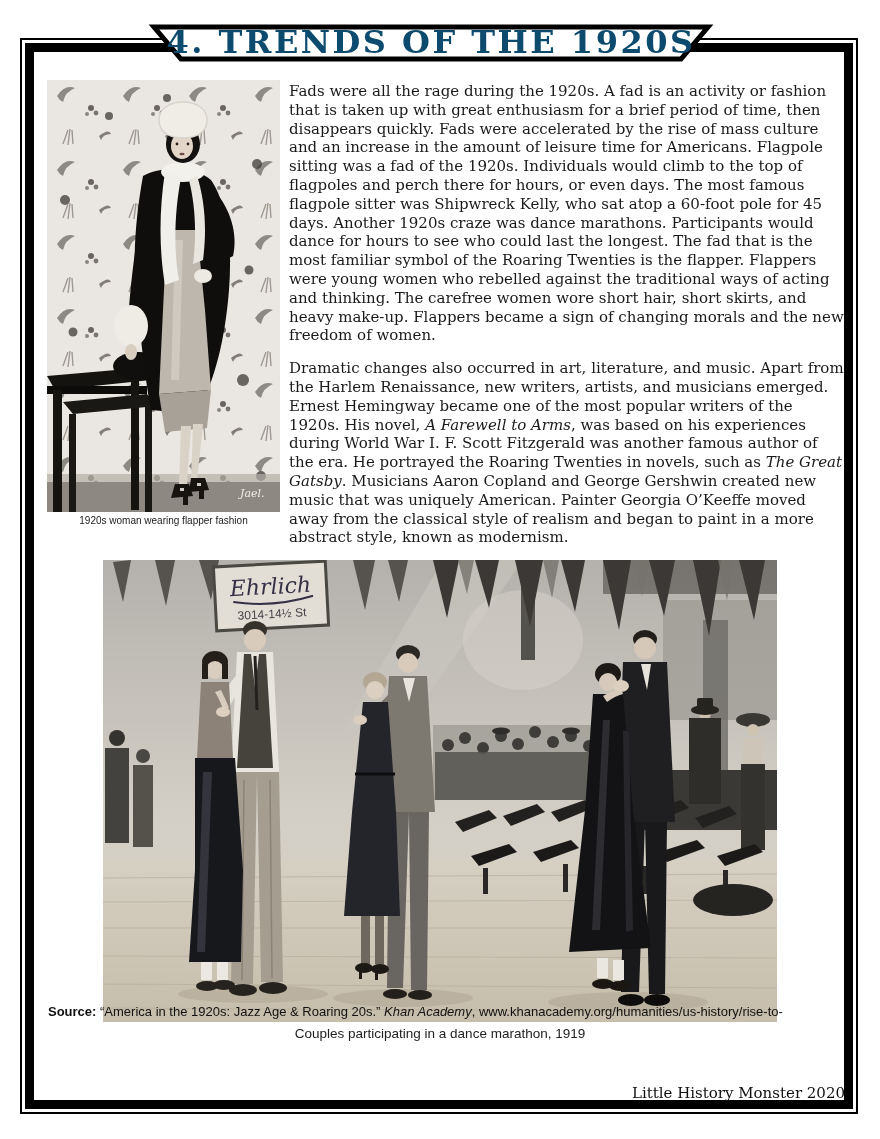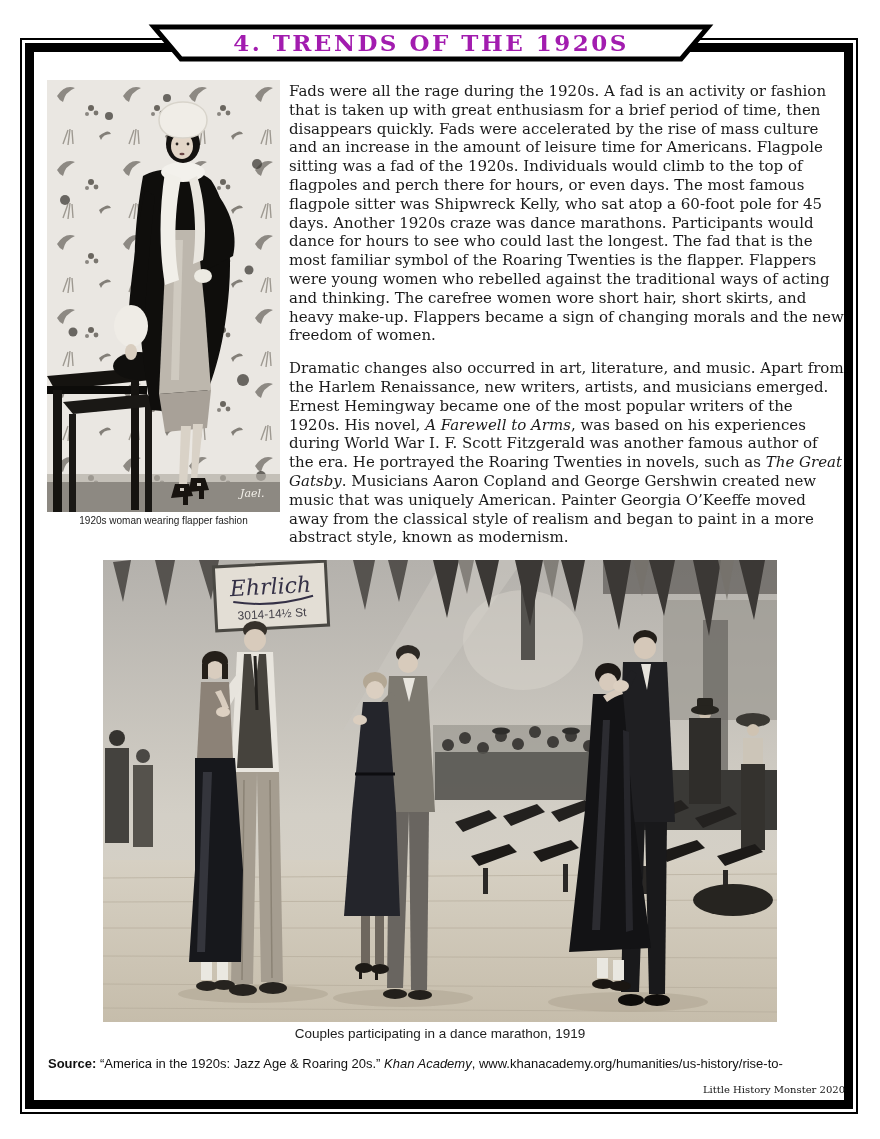--- a/index.html
+++ b/index.html
@@ -5,36 +5,36 @@
   html,body{margin:0;padding:0;background:#fff;}
   .page{position:relative;width:880px;height:1139px;background:#fff;overflow:hidden;
         font-family:"DejaVu Serif",serif;color:#1a1a1a;}
   .frame-outer{position:absolute;left:20px;top:38px;width:838px;height:1076px;
         border:2px solid #000;padding:3px;box-sizing:border-box;}
   .frame-inner{width:100%;height:100%;border:9px solid #000;box-sizing:border-box;}
   .banner{position:absolute;left:148px;top:24px;width:566px;height:38px;z-index:5;}
   .banner svg{position:absolute;left:0;top:0;}
   .banner-text{position:absolute;left:0;top:0;width:100%;height:100%;
         display:flex;align-items:center;justify-content:center;
-        font-family:"DejaVu Serif",serif;font-weight:700;font-size:23px;
-        letter-spacing:2.5px;color:#a21caf;padding-bottom:2px;box-sizing:border-box;}
+        font-family:"DejaVu Serif",serif;font-weight:700;font-size:32px;
+        letter-spacing:2.5px;color:#0c4a6e;padding-bottom:2px;box-sizing:border-box;}
   .photo1{position:absolute;left:47px;top:80px;width:233px;height:384px;}
   .photo2{position:absolute;left:103px;top:560px;width:674px;height:462px;}
   .caption{position:absolute;font-family:"Liberation Sans",sans-serif;color:#222;text-align:center;}
   .cap1{left:40px;top:515px;width:247px;font-size:10px;}
   .cap2{left:103px;top:1026px;width:674px;font-size:13.5px;}
   .article{position:absolute;left:289px;top:82px;width:557px;
         font-size:15px;line-height:18.8px;text-align:left;}
   .article p{margin:0 0 14px 0;}
-  .source{position:absolute;left:48px;top:1054px;width:802px;
+  .source{position:absolute;left:48px;top:1002px;width:802px;
         font-family:"Liberation Sans",sans-serif;font-size:13px;line-height:20px;color:#111;}
   .source b{font-weight:700;}
   .src-indent{display:inline-block;margin-left:145px;}
   .credit{position:absolute;left:445px;top:1084px;width:400px;text-align:right;
-        font-family:"DejaVu Serif",serif;font-size:10px;color:#111;}
+        font-family:"DejaVu Serif",serif;font-size:15px;color:#111;}
 </style>
 </head>
 <body>
 
 <div class="page">
 
   <div class="frame-outer">
     <div class="frame-inner"></div>
   </div>
 

